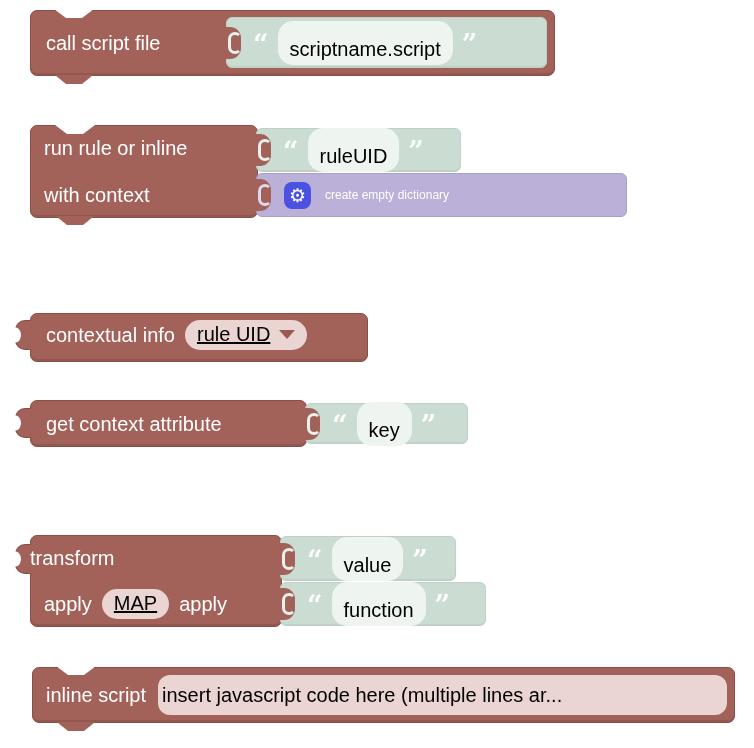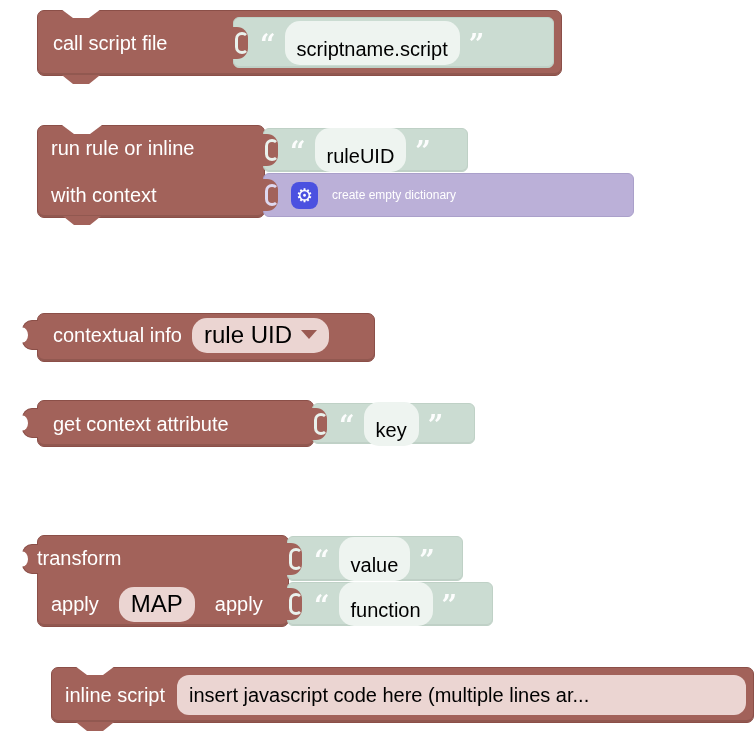--- a/index.html
+++ b/index.html
@@ -1,20 +1,20 @@
 <!DOCTYPE html>
 <html style="--maroon: #a2625a; --maroon-dark: #8b4f48; --string-green: #cbdcd2; --string-field: #eef4f0; --dict-purple: #bbb0d8; --gear-blue: #4b51e0; --pink-field: #ebd5d2; --arrow: #9a5a52;"><head>
 <meta charset="utf-8">
 <style>
   html,body { margin:0; padding:0; background:#ffffff; }
   #workspace {
     position:relative; width:754px; height:748px; background:#ffffff;
     font-family:"Liberation Sans", sans-serif; overflow:hidden;
   }
-  .block { position:absolute;margin-left:7px; }
+  .block { position:absolute; }
   .body {
     position:absolute; background:var(--maroon,#a2625a);
     border:1px solid var(--maroon-dark,#8b4f48); border-radius:7px;
     box-shadow: inset 0 -2px 0 rgba(0,0,0,0.10); box-sizing:border-box;
   }
   
   .notch {
     position:absolute; left:24px; top:-1px; width:40px; height:9px; background:#ffffff;
     clip-path:polygon(0 0,100% 0,70% 100%,30% 100%); z-index:3;
   }
@@ -58,42 +58,42 @@
   .quote {
     color:#ffffff; font-family:"DejaVu Serif", serif; font-weight:bold;
     font-size:27px; line-height:0; transform:translateY(2px); opacity:.96;
   }
   .str-field {
     background:var(--string-field,#eef4f0); border-radius:15px;
     padding:17px 12px 4px; color:#000; font-size:20px; white-space:nowrap;
   }
   .pink-field {
     background:var(--pink-field,#ebd5d2); border-radius:15px;
-    padding:3px 12px 4px; color:#000; font-size:24px; white-space:nowrap;
-    display:flex; align-items:center; gap:9px;
+    padding:3px 12px 4px; color:#000; font-size:20px; white-space:nowrap;
+    display:flex; align-items:center; gap:9px;text-decoration:underline;
   }
   .dd-arrow {
     width:0; height:0; border-left:8px solid transparent;
     border-right:8px solid transparent; border-top:9px solid var(--arrow,#9a5a52);
   }
   .dict-block {
     position:absolute; background:var(--dict-purple,#bbb0d8);
     border:1px solid #aaa0ca; border-radius:6px; box-sizing:border-box;
     display:flex; align-items:center; gap:14px; padding-left:27px;
   }
   .gear-btn {
     width:27px; height:27px; border-radius:8px; background:var(--gear-blue,#4b51e0);
     color:#fff; display:flex; align-items:center; justify-content:center;
     font-size:19px; line-height:1;
   }
   .dict-label { color:#ffffff; font-size:12px; white-space:nowrap; }
   .text-field {
     background:var(--pink-field,#ebd5d2); border-radius:12px; height:40px;
     color:#000; font-size:20px; display:flex; align-items:center;
-    padding:0 12px; white-space:nowrap; overflow:hidden; flex:1; min-width:0;
+    padding:0 4px; white-space:nowrap; overflow:hidden; flex:1; min-width:0;
   }
 </style>
 </head>
 <body>
 
 <div id="workspace">
 
   <div class="block" id="b1" style="left:30px;top:10px;width:525px;height:66px;">
     <div class="body" style="inset:0;"></div>
     <div class="notch"></div>
@@ -158,42 +158,42 @@
       <span class="quote">”</span>
     </div>
   </div>
 
   <div class="block" id="b5" style="left:30px;top:535px;width:456px;height:92px;">
     <div class="body" style="left:0;top:0;width:252px;height:92px;"></div>
     <div class="out-tab" style="top:9px;"></div>
     <div class="row" style="left:0;top:0;width:252px;height:46px;justify-content:flex-start;padding-right:22px;box-sizing:border-box;">
       <span class="label">transform</span>
     </div>
-    <div class="row" style="left:14px;top:46px;height:46px;gap:20px;">
+    <div class="row" style="left:14px;top:46px;height:46px;gap:10px;">
       <span class="label">apply</span>
       <span class="pink-field">
         <span>MAP</span>
       </span>
       <span class="label">apply</span>
     </div>
     <div class="str-block" style="left:250px;top:1px;width:176px;height:45px;">
       <div class="plug"></div>
       <span class="quote">“</span>
       <span class="str-field">value</span>
       <span class="quote">”</span>
     </div>
     <div class="str-block" style="left:250px;top:47px;width:206px;height:44px;">
       <div class="plug"></div>
       <span class="quote">“</span>
       <span class="str-field">function</span>
       <span class="quote">”</span>
     </div>
   </div>
 
-  <div class="block" id="b6" style="left:44px;top:667px;width:703px;height:56px;border-radius:19px;">
+  <div class="block" id="b6" style="left:32px;top:667px;width:703px;height:56px;border-radius:19px;">
     <div class="body" style="inset:0;"></div>
     <div class="notch"></div>
     <div class="bump"></div>
     <div class="row" style="left:14px;top:0;right:8px;height:56px;gap:12px;">
       <span class="label">inline script</span>
       <span class="text-field">insert javascript code here (multiple lines ar...</span>
     </div>
   </div>
 
 </div>

